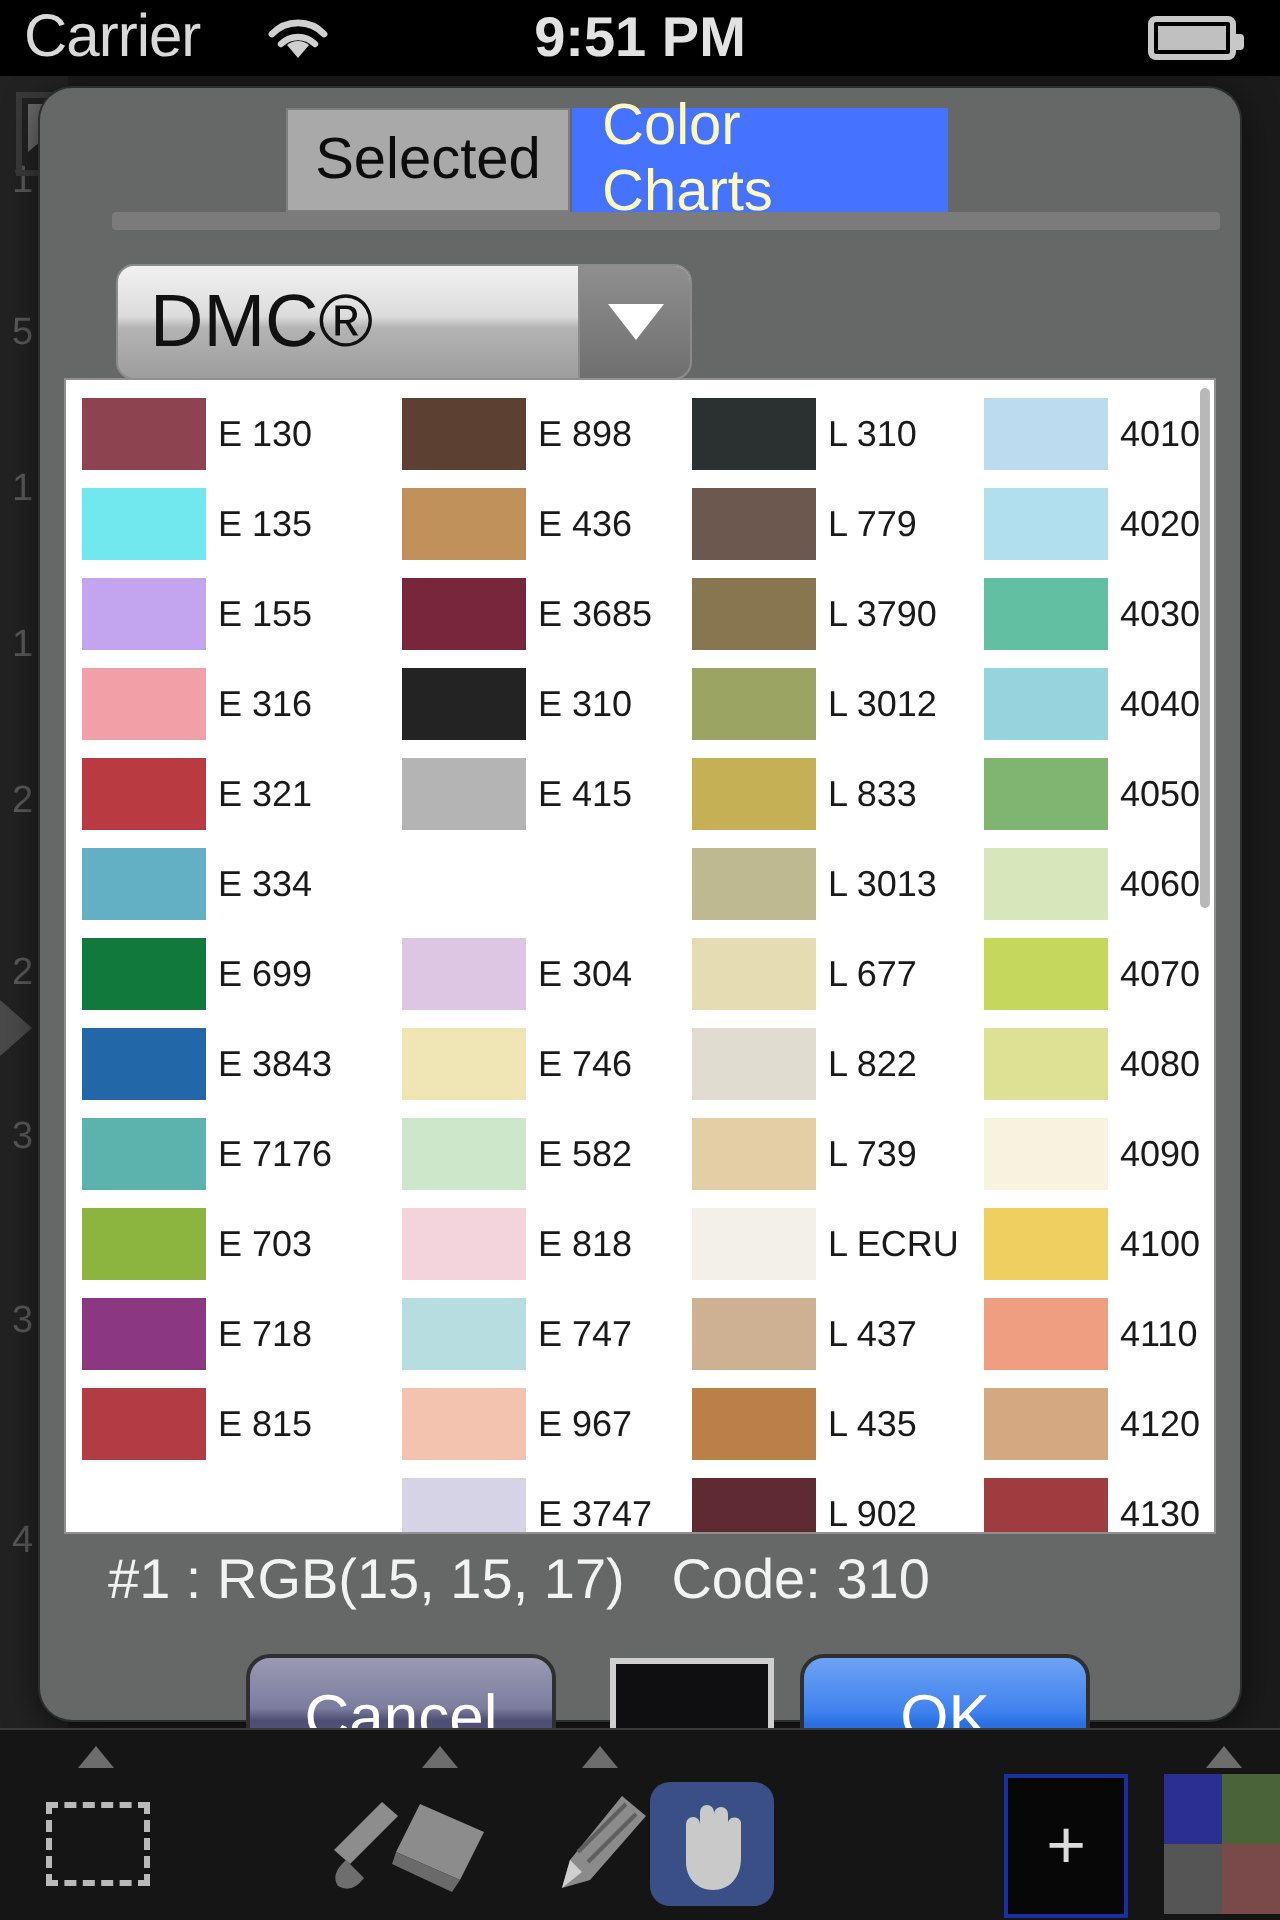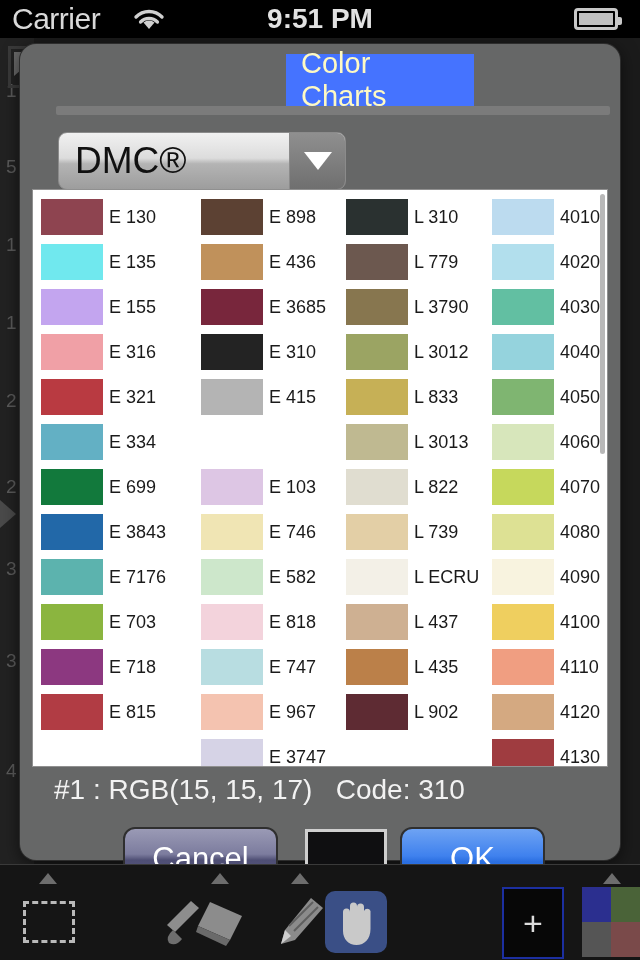--- a/index.html
+++ b/index.html
@@ -223,20 +223,23 @@
     </svg>
     <div class="sb-time">9:51 PM</div>
     <div class="sb-batt">
         <i></i>
       </div>
   </div>
 
   <div class="dialog">
 
     <div class="tabbar">
+      <div class="tab tab-selected">
+        <span>Selected</span>
+      </div>
       <div class="tab tab-charts active">
         <span>Color Charts</span>
       </div>
       <div class="tabbar-rail"></div>
     </div>
 
     <div class="dropdown">
       <div class="dropdown-label">DMC®</div>
       <div class="dropdown-arrow">
           <i></i>
@@ -315,21 +318,21 @@
             <div class="swatch-row">
               <div class="sw" style="background: rgb(180, 180, 180);"></div>
               <div class="sw-label">E 415</div>
             </div>
             <div class="swatch-row empty">
               <div class="sw"></div>
               <div class="sw-label"></div>
             </div>
             <div class="swatch-row">
               <div class="sw" style="background: rgb(221, 198, 228);"></div>
-              <div class="sw-label">E 103</div>
+              <div class="sw-label">E 304</div>
             </div>
             <div class="swatch-row">
               <div class="sw" style="background: rgb(240, 229, 180);"></div>
               <div class="sw-label">E 746</div>
             </div>
             <div class="swatch-row">
               <div class="sw" style="background: rgb(205, 231, 203);"></div>
               <div class="sw-label">E 582</div>
             </div>
             <div class="swatch-row">
@@ -366,20 +369,24 @@
               <div class="sw" style="background: rgb(155, 164, 99);"></div>
               <div class="sw-label">L 3012</div>
             </div>
             <div class="swatch-row">
               <div class="sw" style="background: rgb(198, 176, 86);"></div>
               <div class="sw-label">L 833</div>
             </div>
             <div class="swatch-row">
               <div class="sw" style="background: rgb(191, 185, 145);"></div>
               <div class="sw-label">L 3013</div>
+            </div>
+            <div class="swatch-row">
+              <div class="sw" style="background: rgb(229, 220, 180);"></div>
+              <div class="sw-label">L 677</div>
             </div>
             <div class="swatch-row">
               <div class="sw" style="background: rgb(224, 221, 208);"></div>
               <div class="sw-label">L 822</div>
             </div>
             <div class="swatch-row">
               <div class="sw" style="background: rgb(227, 207, 166);"></div>
               <div class="sw-label">L 739</div>
             </div>
             <div class="swatch-row">

